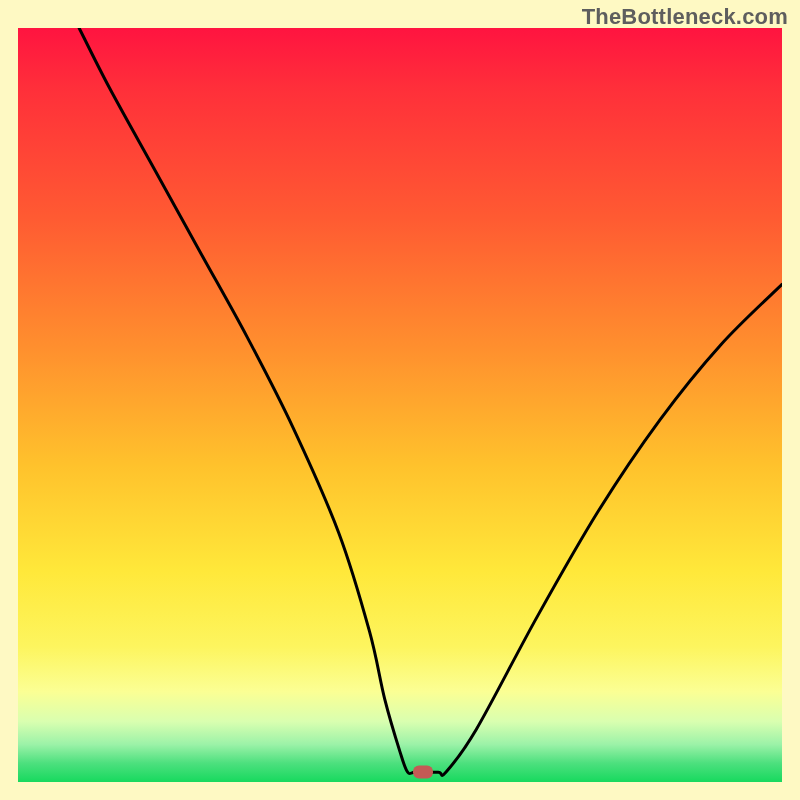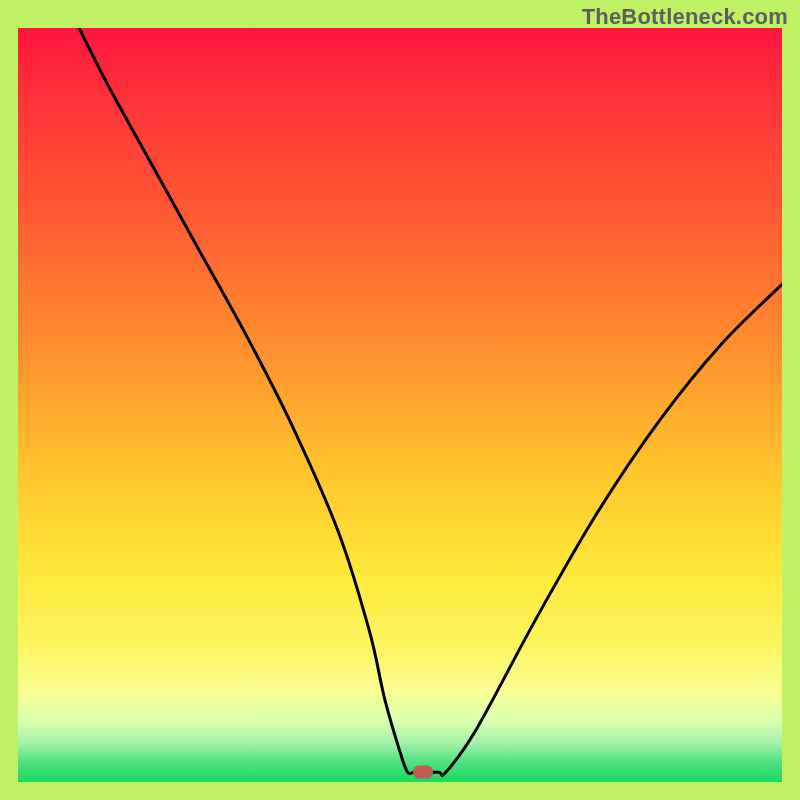--- a/index.html
+++ b/index.html
@@ -8,21 +8,21 @@
     width: 800px;
     height: 800px;
     background: #000;
     overflow: hidden;
     font-family: Arial, Helvetica, sans-serif;
   }
   .frame {
     position: relative;
     width: 800px;
     height: 800px;
-    background: #bef264;
+    background: #fef9c3;
   }
   .watermark {
     position: absolute;
     top: 4px;
     right: 12px;
     color: #5e5e5e;
     font-size: 22px;
     font-weight: 600;
     letter-spacing: 0.2px;
     z-index: 50;

